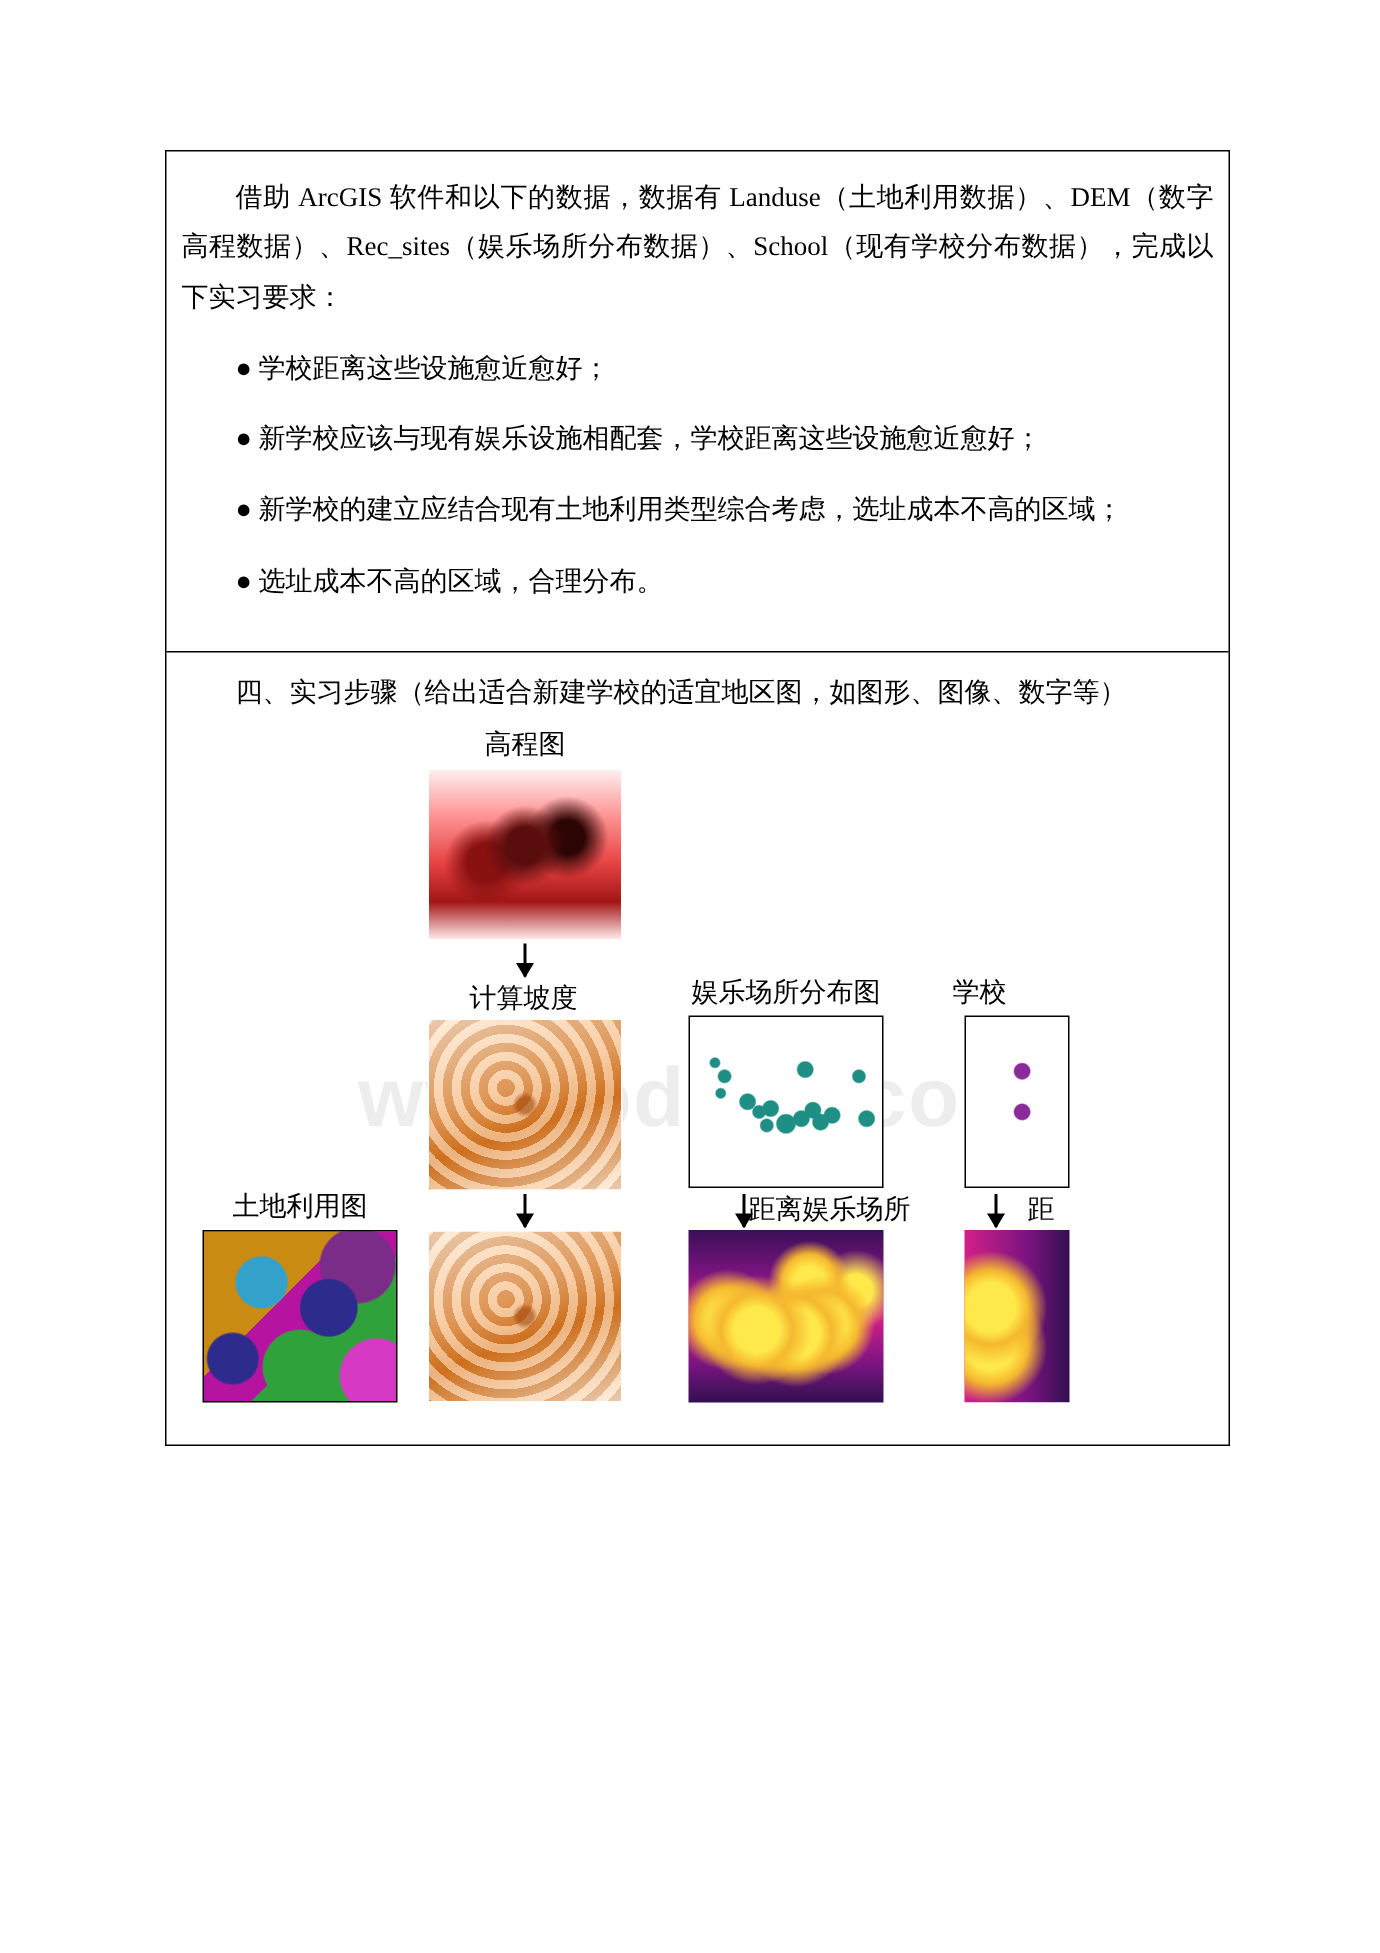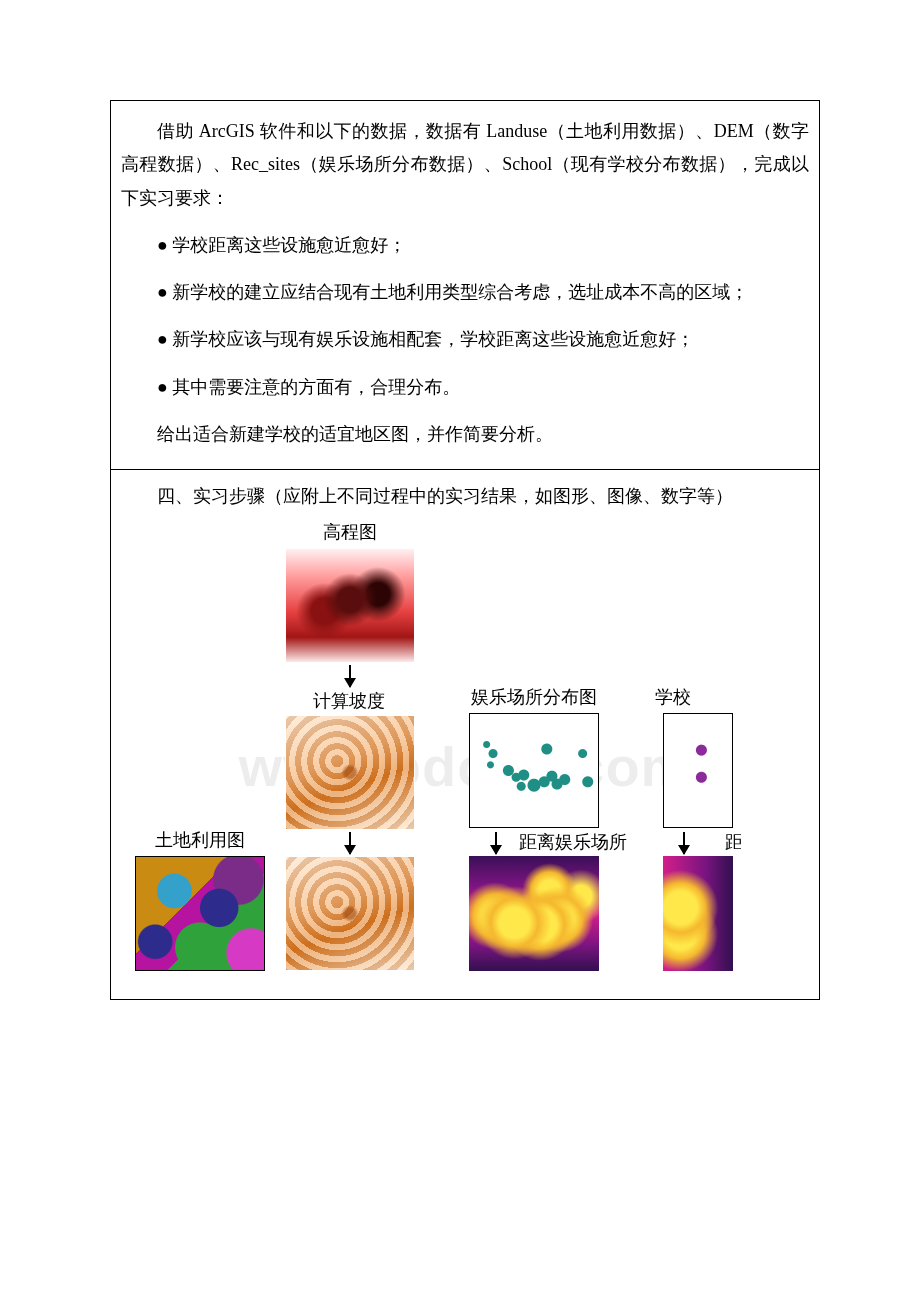--- a/index.html
+++ b/index.html
@@ -13,21 +13,21 @@
       position: relative;
       padding: 100px 0 60px 0;
     }
     .page {
       border: 1.5px solid #000;
       margin: 0 100px 0 110px;
       background: #fff;
       position: relative;
     }
     .section-top {
-      padding: 14px 10px 18px 10px;
+      padding: 14px 10px 30px 10px;
       border-bottom: 1.5px solid #000;
     }
     .section-bottom {
       padding: 10px 10px 28px 10px;
       position: relative;
       overflow: visible;
     }
     p {
       line-height: 1.85;
       margin: 0;
@@ -186,52 +186,51 @@
     .col-2 { margin-left: -6px; }
     .col-3 { margin-left: -2px; }
     .col-4 .thumb { width: 70px; }
     .col-4 .dist-school { width: 70px; }
     .col-4 { width: 86px; overflow: hidden; }
     .col-4 .arrow-down { align-self: flex-end; margin-right: 18px; }
     .col-4 .col-title { align-self: flex-start; }
     .arrowrow {
       display: flex;
       align-items: center;
-      gap: 22px;
+      gap: 2px;
       margin-top: 2px;
     }
     .col-3 .arrowrow, .col-4 .arrowrow {
       align-self: stretch;
       justify-content: flex-start;
     }
     .col-3 .arrowrow .arrow-down { margin-left: 56px; }
   </style>
 </head>
 <body>
 
 <div class="page">
 
   <div class="section-top">
     <p class="indent">借助 ArcGIS 软件和以下的数据，数据有 Landuse（土地利用数据）、DEM（数字高程数据）、Rec_sites（娱乐场所分布数据）、School（现有学校分布数据），完成以下实习要求：</p>
 
 
     <p class="bullet spaced">● 学校距离这些设施愈近愈好；</p>
+    <p class="bullet spaced">● 新学校应该与现有娱乐设施相配套，学校距离这些设施愈近愈好；</p>
     <p class="bullet spaced">● 新学校的建立应结合现有土地利用类型综合考虑，选址成本不高的区域；</p>
-    <p class="bullet spaced">● 新学校应该与现有娱乐设施相配套，学校距离这些设施愈近愈好；</p>
-    <p class="bullet spaced">● 其中需要注意的方面有，合理分布。</p>
-
-
-
-    <p class="indent spaced">给出适合新建学校的适宜地区图，并作简要分析。</p>
+    <p class="bullet spaced">● 选址成本不高的区域，合理分布。</p>
+
+
+
   </div>
 
   <div class="section-bottom">
     <div class="watermark">www.bdocx.com</div>
 
-    <p class="indent">四、实习步骤（应附上不同过程中的实习结果，如图形、图像、数字等）</p>
+    <p class="indent">四、实习步骤（给出适合新建学校的适宜地区图，如图形、图像、数字等）</p>
 
     <div class="flowrow">
 
       <div class="col" style="margin-left:14px;">
         <div class="col-title">土地利用图</div>
         <div class="thumb landuse"></div>
       </div>
 
       <div class="col col-2">
         <div class="col-title">高程图</div>

